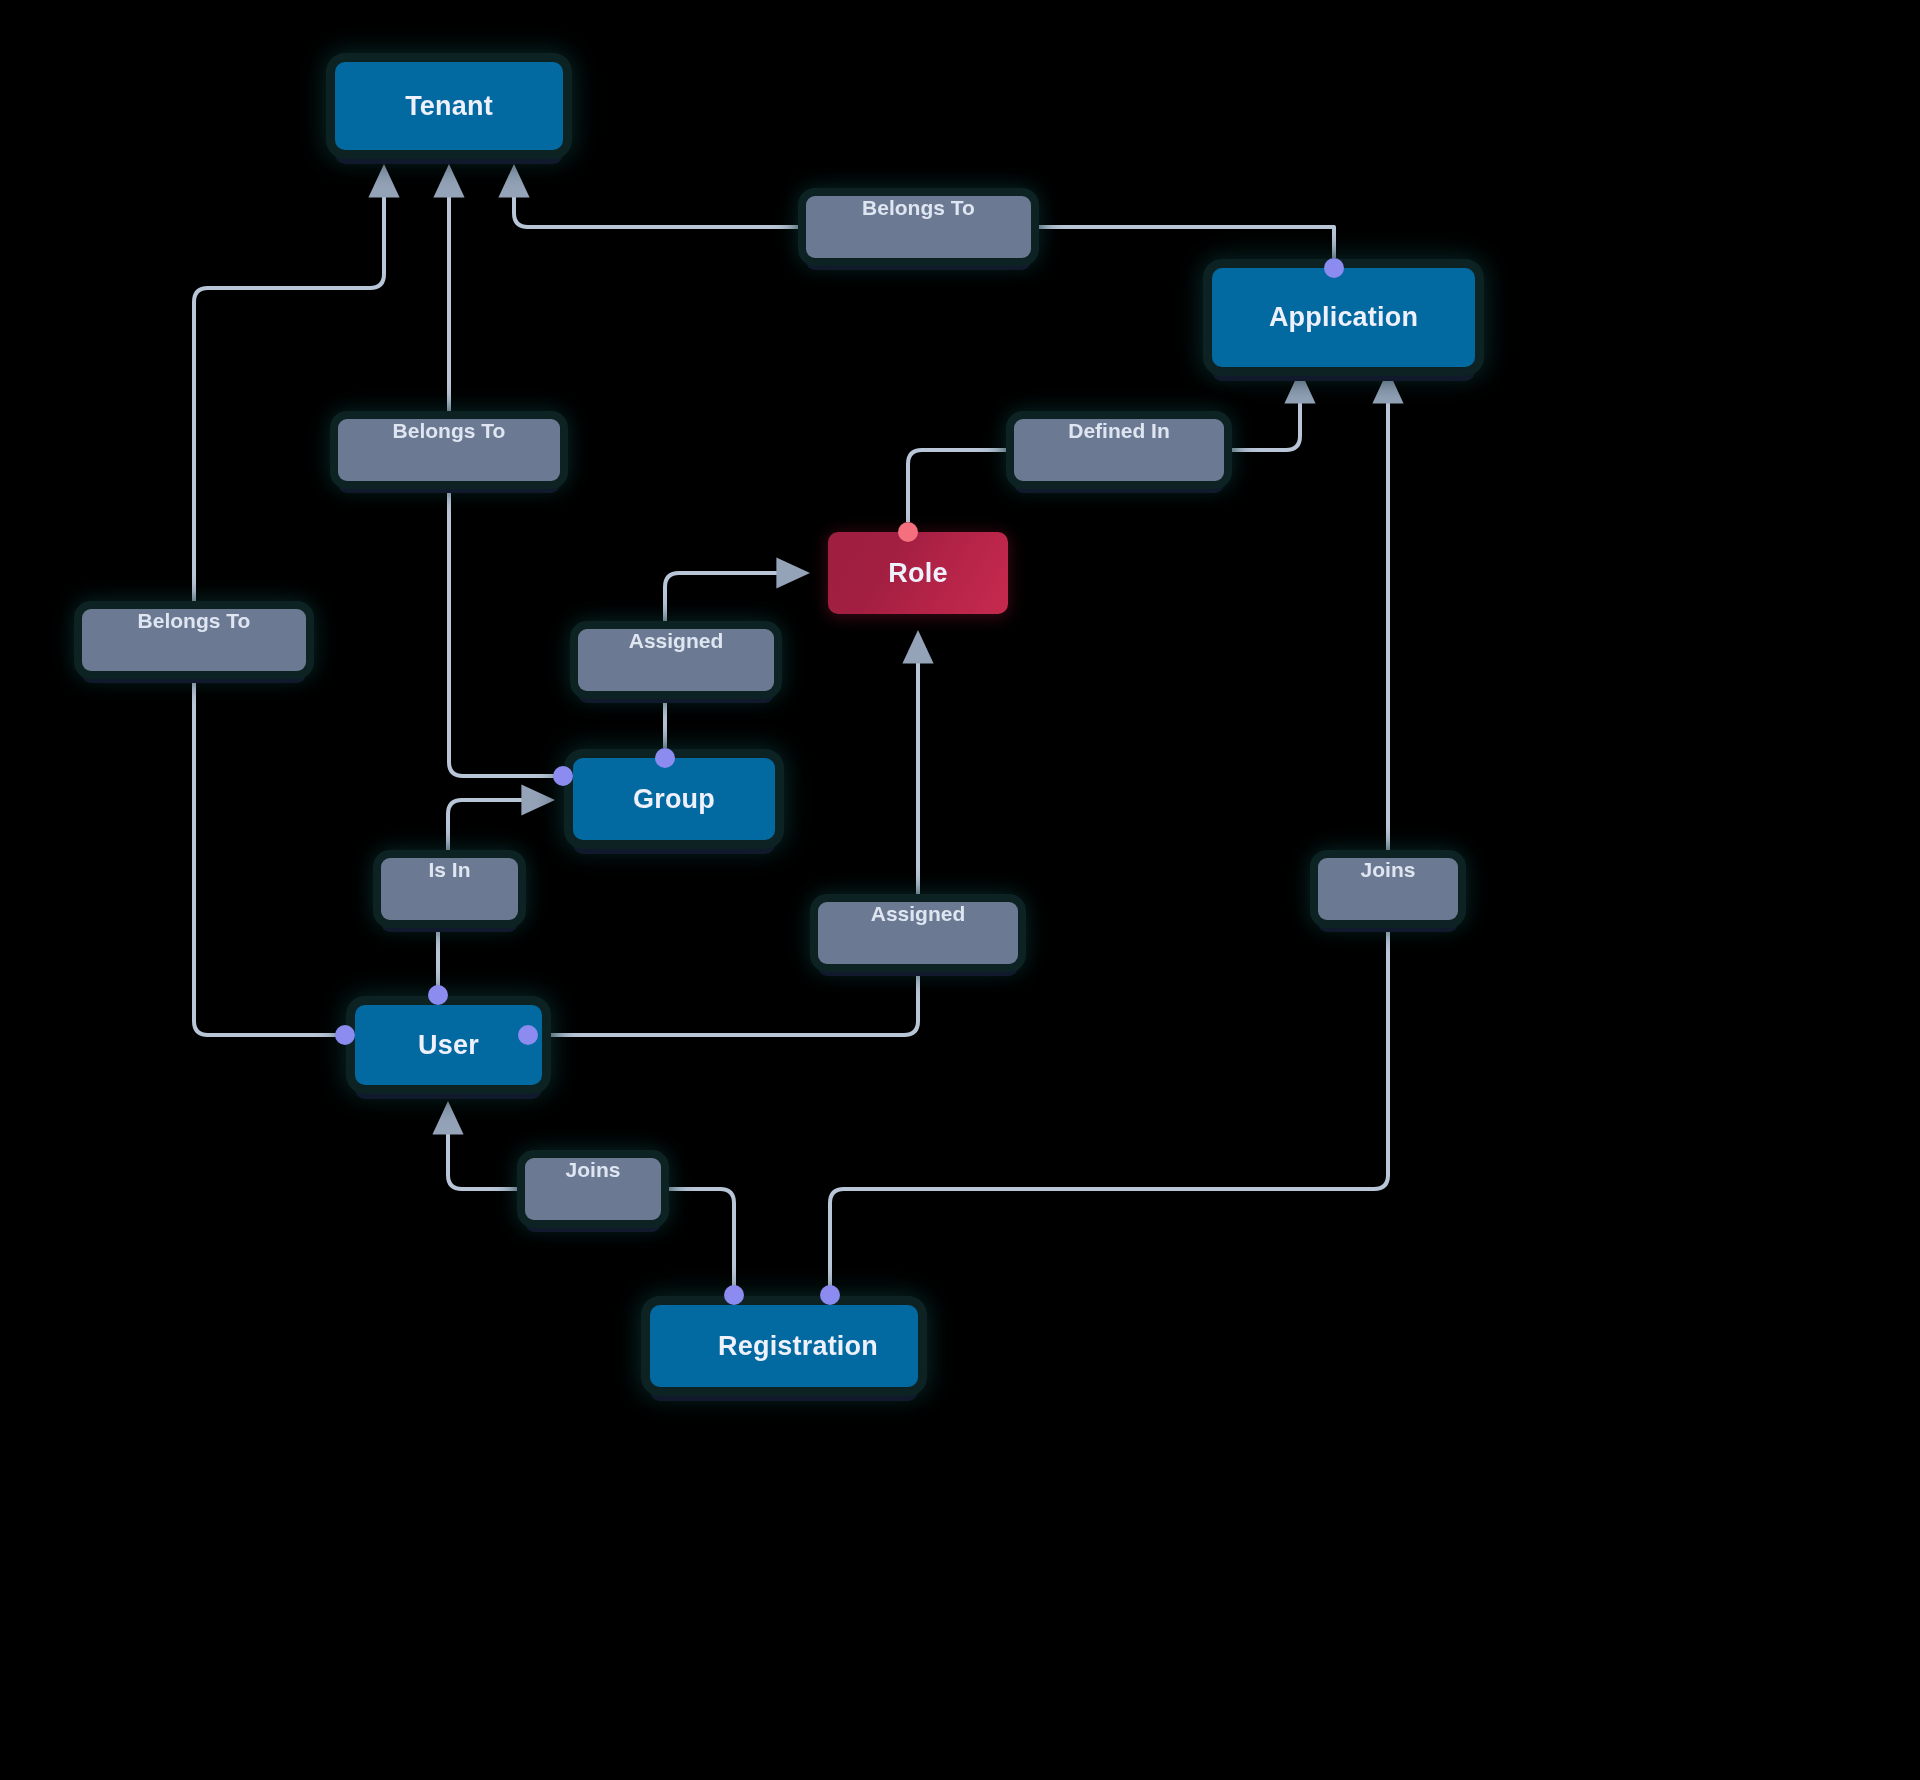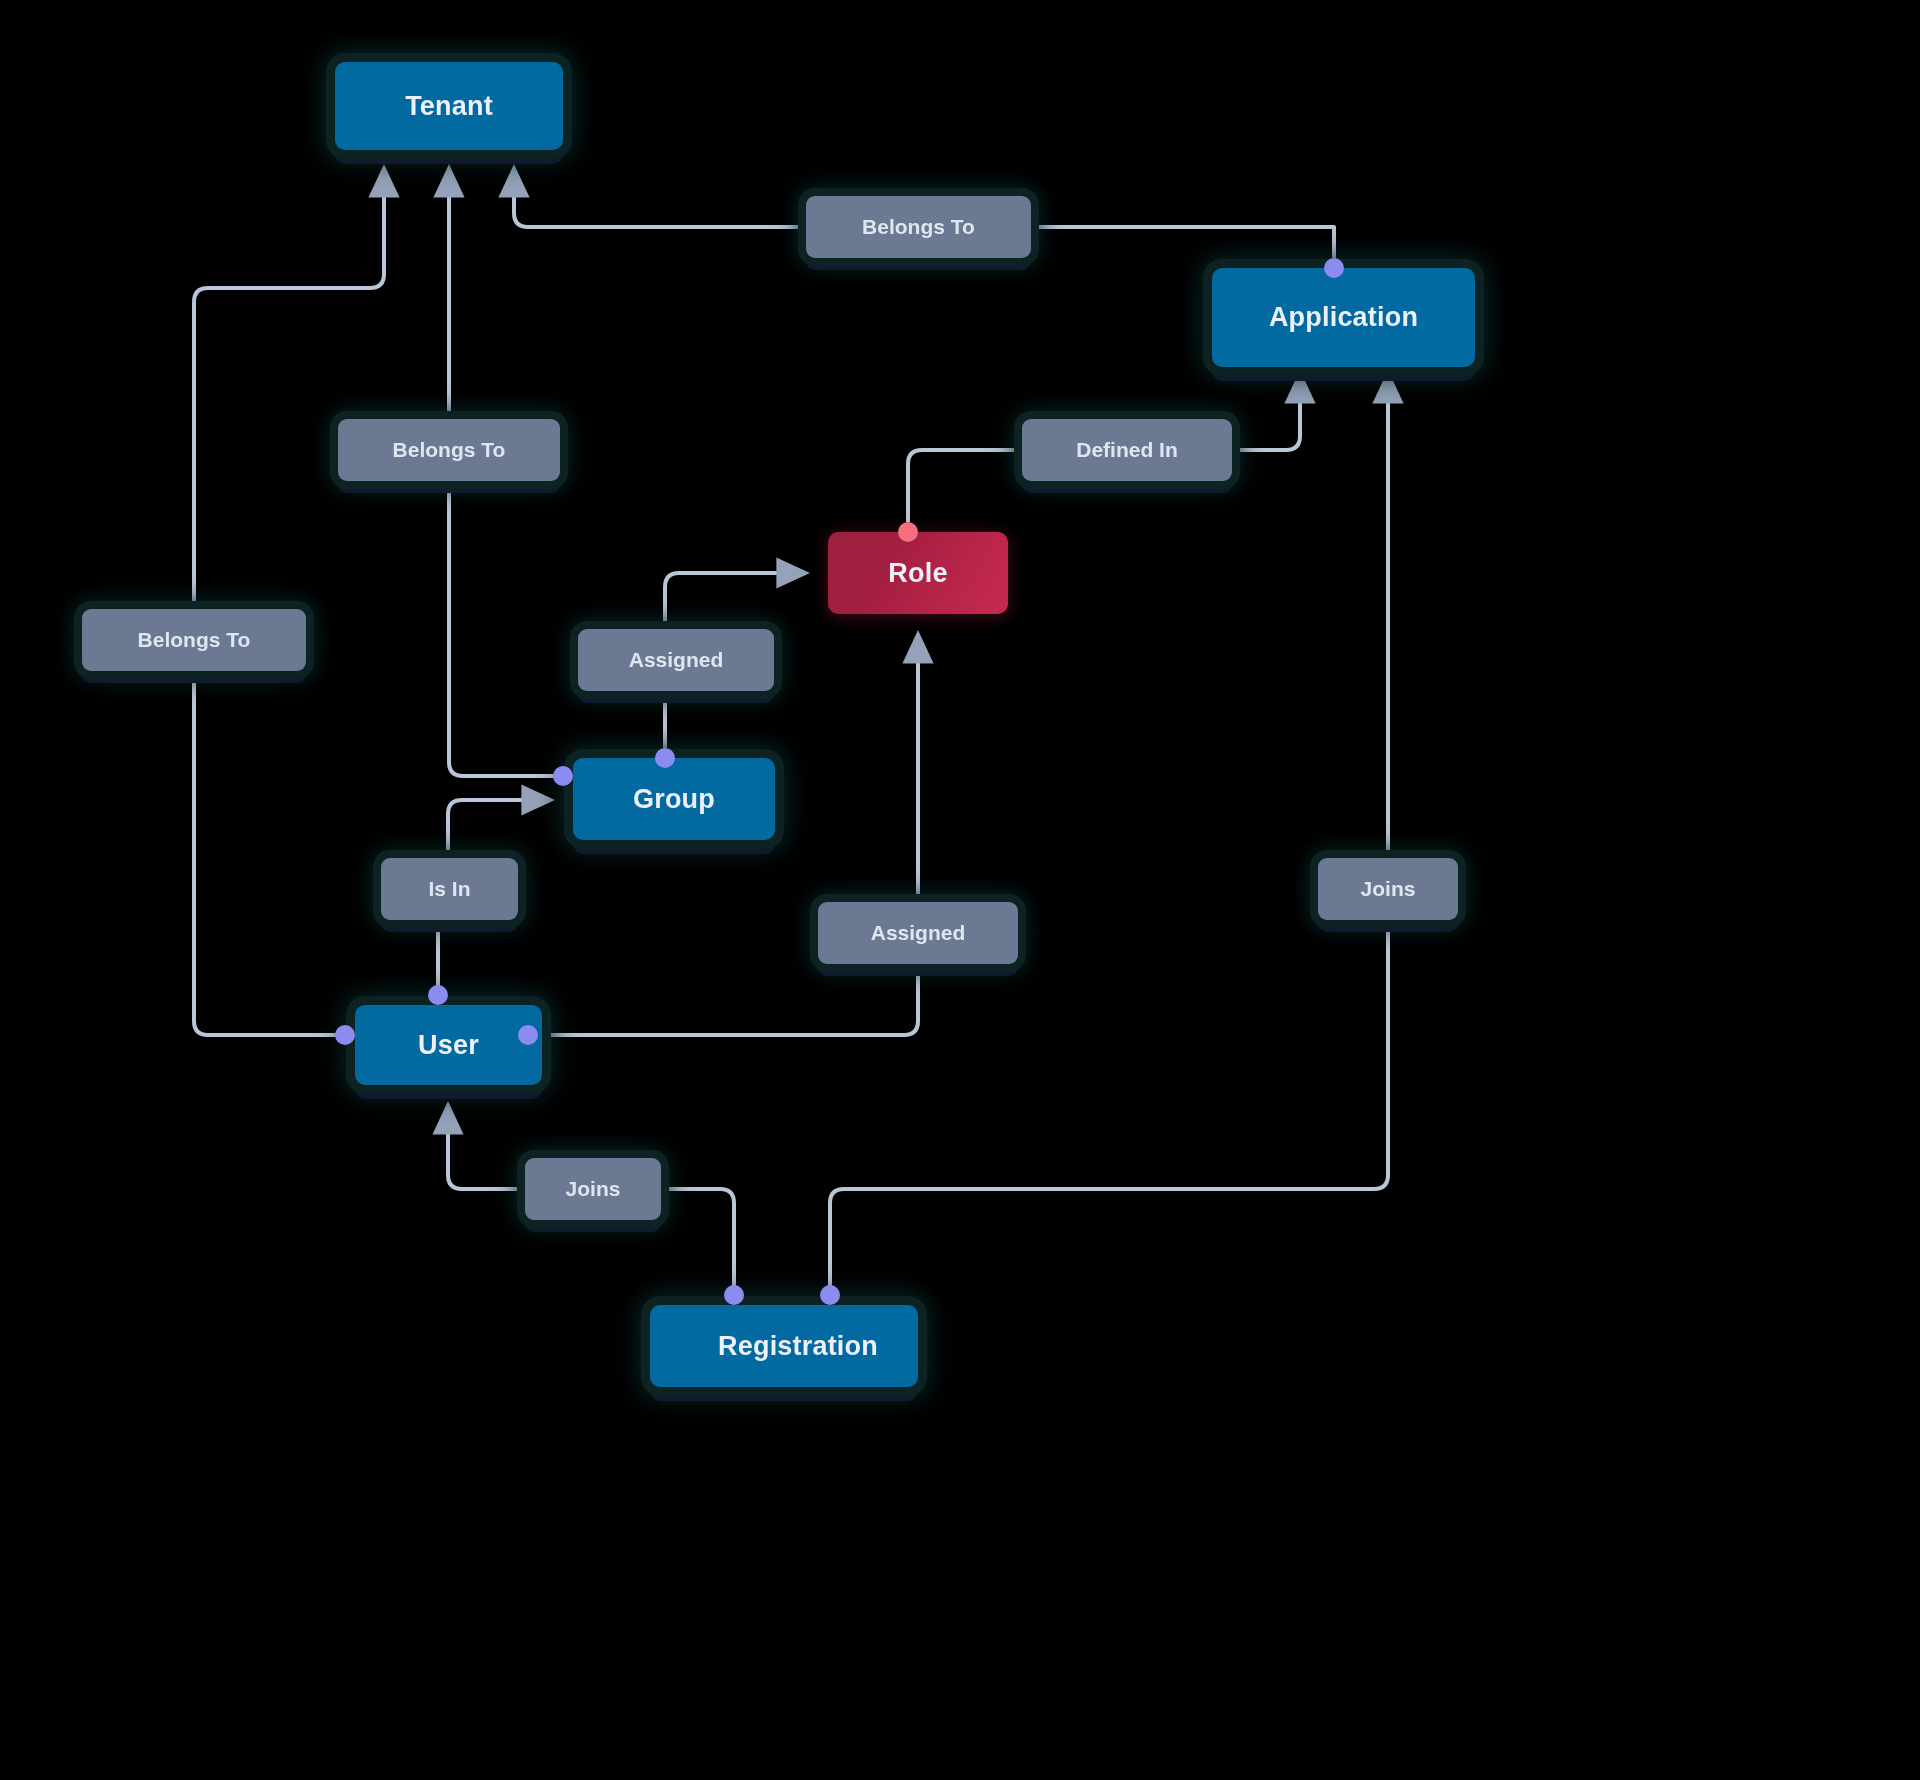--- a/index.html
+++ b/index.html
@@ -54,21 +54,20 @@
     background: linear-gradient(120deg, #9e1f40 0%, #a31f42 35%, #b32347 60%, #c62a4e 100%);
     font-size: 27px;
     box-shadow:
       0 2px 16px 2px rgba(120, 20, 45, 0.45);
   }
 
   
   .edge-label {
     position: absolute;
     display: flex;
-    align-items: center;
     justify-content: center;
     border-radius: 9px;
     background: #6b7a92;
     color: #dfe6f2;
     font-size: 21px;
     font-weight: bold;
     box-sizing: border-box;
     z-index: 6;
     box-shadow:
       0 0 0 8px #0d2323,
@@ -142,21 +141,21 @@
   </svg>
 
   <div class="edge-label" style="left:806px; top:196px; width:225px; height:62px;">
     <span class="label-text">Belongs To</span>
   </div>
 
   <div class="edge-label" style="left:338px; top:419px; width:222px; height:62px;">
     <span class="label-text">Belongs To</span>
   </div>
 
-  <div class="edge-label" style="left:1014px; top:419px; width:210px; height:62px;margin-left:8px;">
+  <div class="edge-label" style="left:1014px; top:419px; width:210px; height:62px;">
     <span class="label-text">Defined In</span>
   </div>
 
   <div class="edge-label" style="left:82px; top:609px; width:224px; height:62px;">
     <span class="label-text">Belongs To</span>
   </div>
 
   <div class="edge-label" style="left:578px; top:629px; width:196px; height:62px;">
     <span class="label-text">Assigned</span>
   </div>

